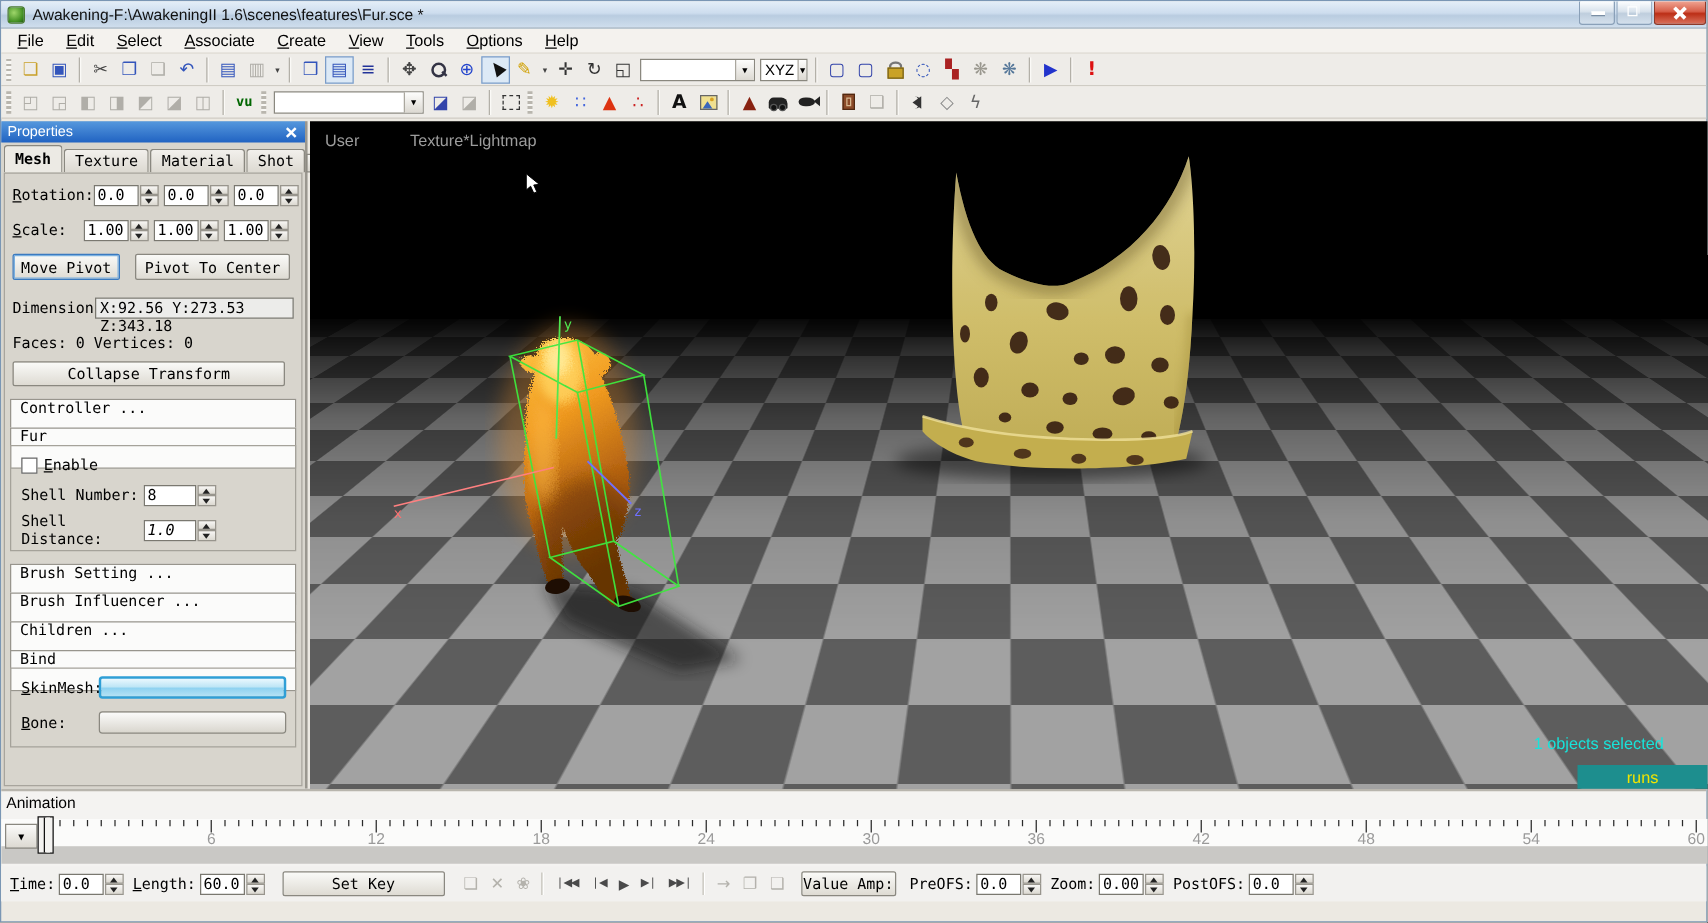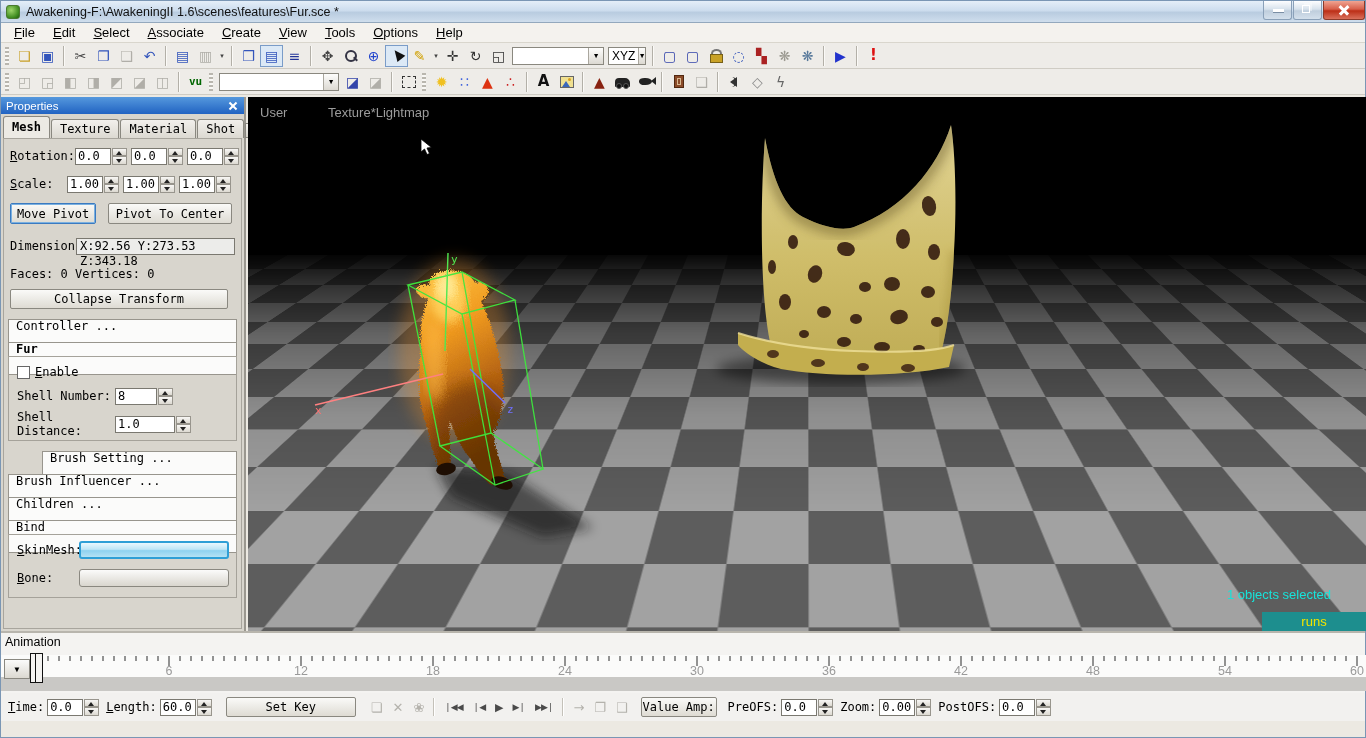--- a/index.html
+++ b/index.html
@@ -454,49 +454,49 @@
       <div class="prow" style="top:126px;">
         <span class="plabel">Faces: 0 Vertices: 0</span>
       </div>
 
       <div class="prow" style="top:150px;height:20px;">
         <span class="btn" style="width:218px;height:20px;">Collapse Transform</span>
       </div>
 
       <div class="groupbar" style="top:180px;">Controller ...</div>
 
-      <div class="groupbar" style="top:203px;font-weight:bold;">Fur</div>
+      <div class="groupbar" style="top:203px;">Fur</div>
       <div class="groupbox" style="top:217px;height:85px;">
         <div class="prow" style="top:6px;left:8px;">
           <span class="checkbox"></span>
           <span class="plabel acc">Enable</span>
         </div>
         <div class="prow" style="top:30px;left:8px;">
           <span class="plabel" style="width:98px;">Shell Number:</span>
           <span class="spin">
               <input style="width: 42px;" value="8">
               <span class="spinbtns">
                 <span class="sb up"></span>
                 <span class="sb dn"></span>
               </span>
             </span>
         </div>
         <div class="prow" style="top:58px;left:8px;">
           <span class="plabel" style="width:98px;">Shell Distance:</span>
           <span class="spin">
-              <input style="width: 60px;" value="1.0">
+              <input style="width: 42px; font-style: italic;" value="1.0">
               <span class="spinbtns">
                 <span class="sb up"></span>
                 <span class="sb dn"></span>
               </span>
             </span>
         </div>
       </div>
 
-      <div class="groupbar" style="top:312px;margin-left:34px;">Brush Setting ...</div>
+      <div class="groupbar" style="top:312px;">Brush Setting ...</div>
       <div class="groupbar" style="top:335px;">Brush Influencer ...</div>
       <div class="groupbar" style="top:358px;">Children ...</div>
 
       <div class="groupbar" style="top:381px;">Bind</div>
       <div class="groupbox" style="top:395px;height:64px;">
         <div class="prow" style="top:6px;left:8px;">
           <span class="plabel acc" style="width:62px;">SkinMesh:</span>
           <span class="bindbtn skin"></span>
         </div>
         <div class="prow" style="top:34px;left:8px;">

